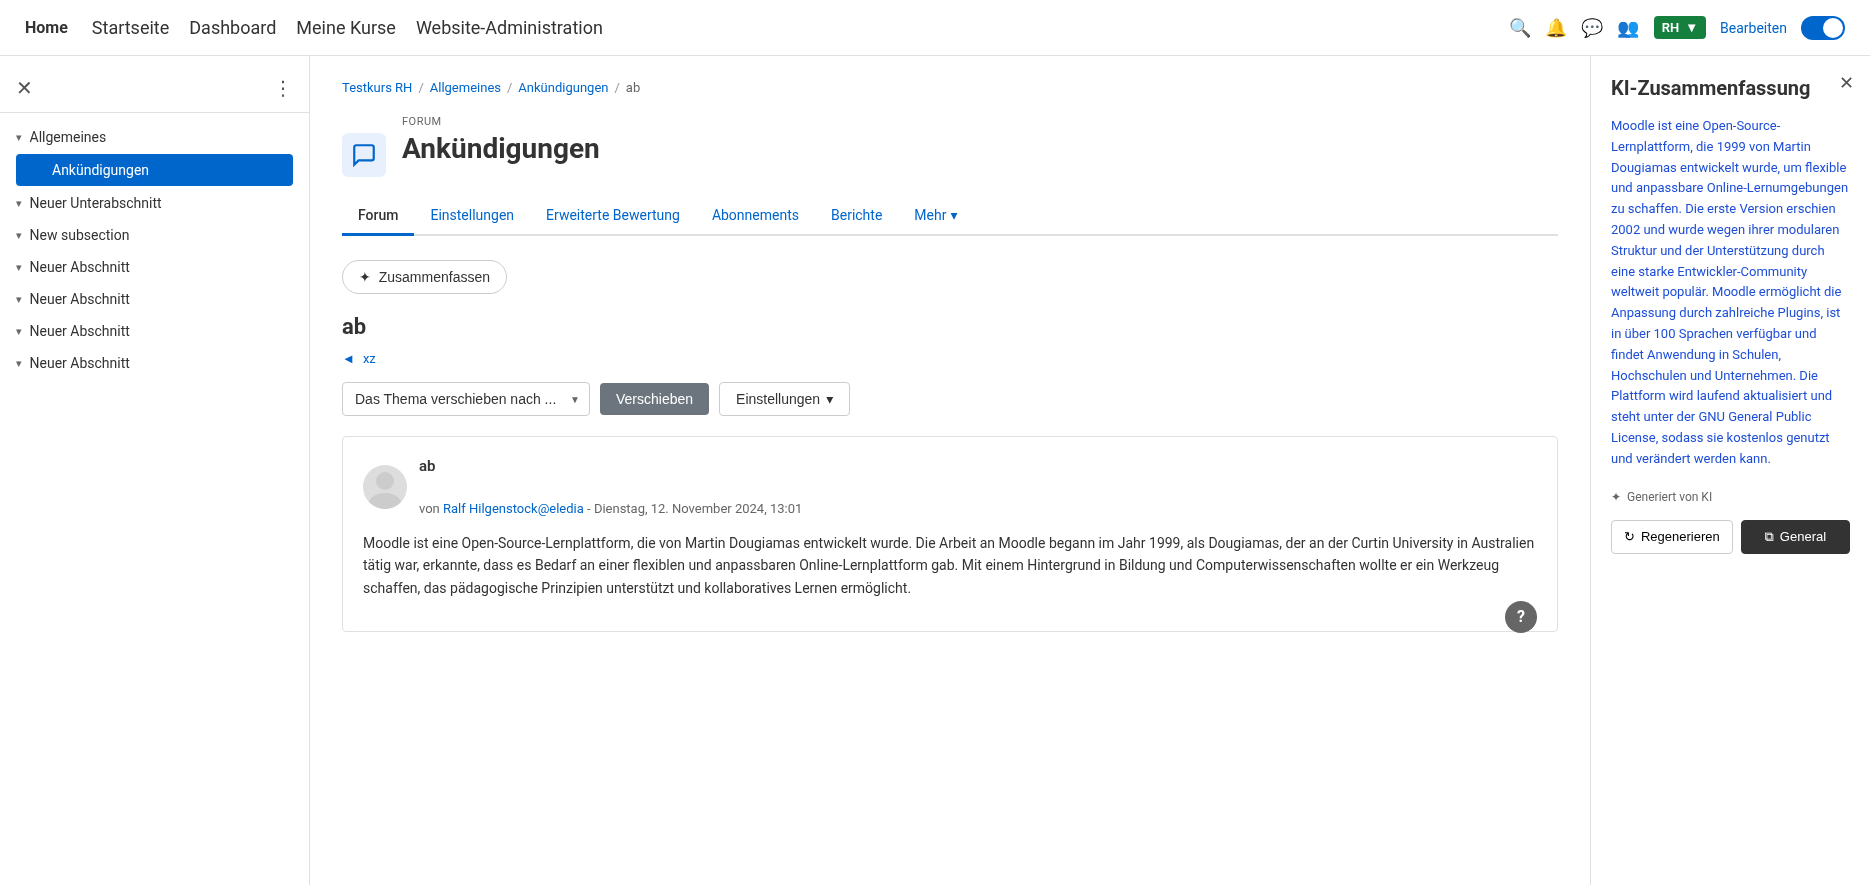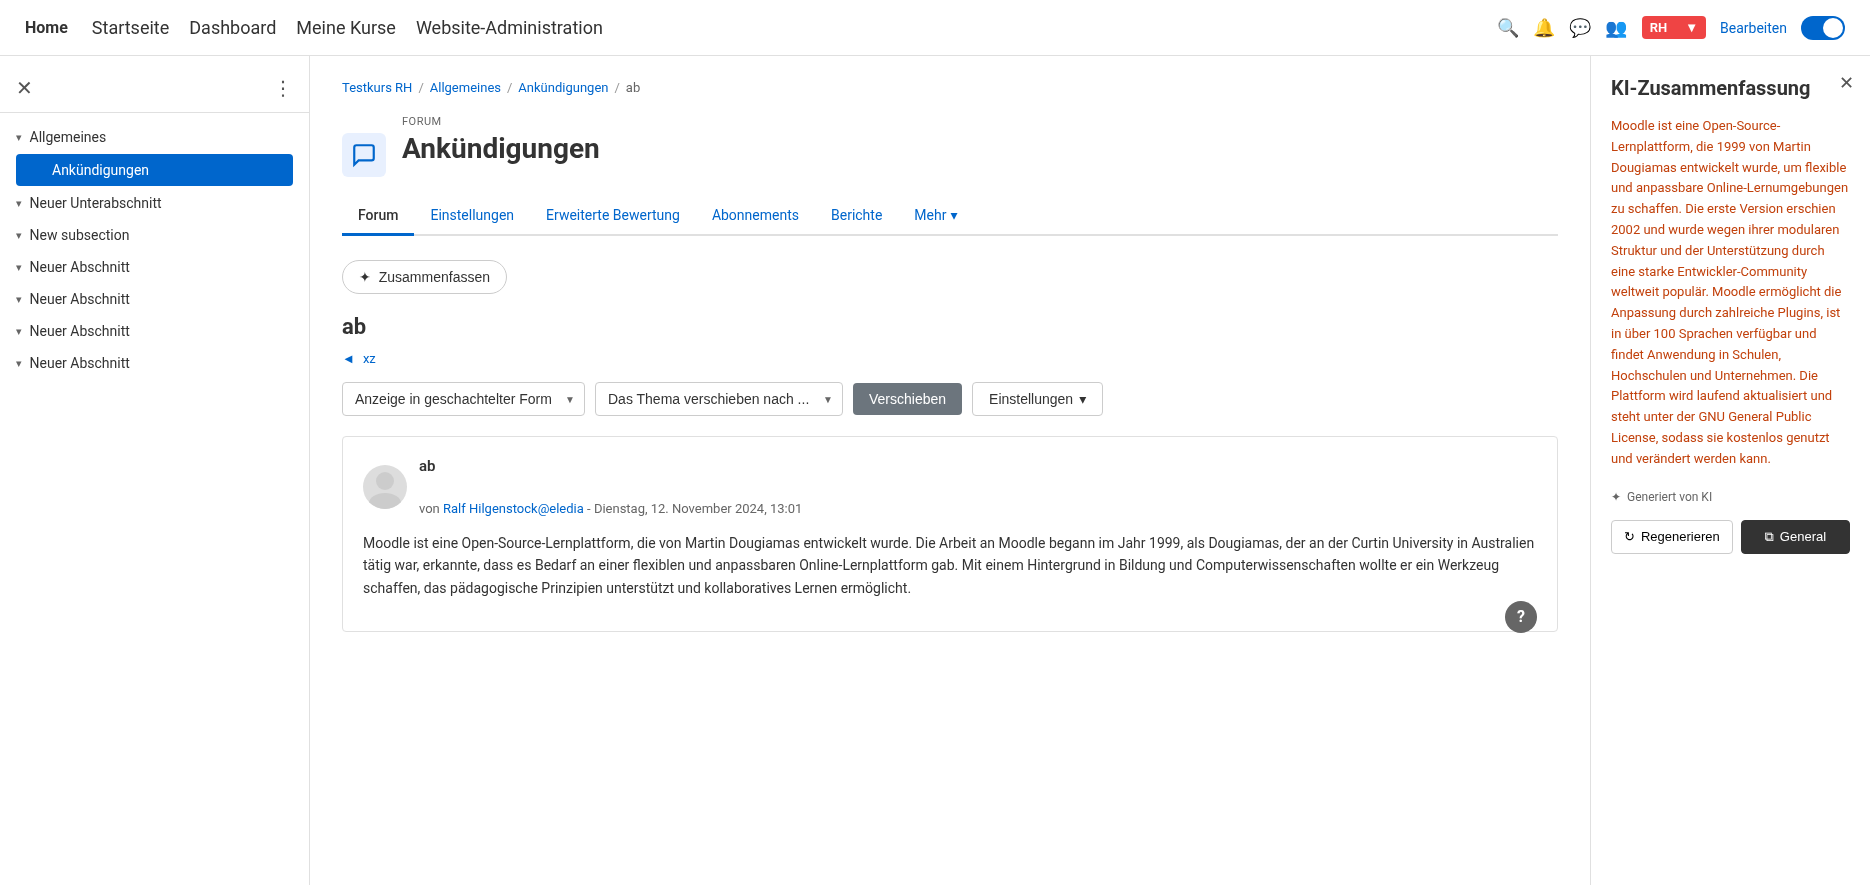--- a/index.html
+++ b/index.html
@@ -10,22 +10,22 @@
       display: flex; align-items: center; height: 56px;
       background: #fff; border-bottom: 1px solid #e0e0e0;
       padding: 0 25px; gap: 24px; position: relative; z-index: 100;
     }
     .navbar-brand { font-size: 16px; font-weight: 700; color: #333; }
     .navbar-links { display: flex; gap: 20px; }
     .navbar-links a { color: #333; text-decoration: none; font-size: 18px; }
     .navbar-right { display: flex; align-items: center; gap: 14px; margin-left: auto; }
     .navbar-icon { width: 22px; height: 22px; display: flex; align-items: center; justify-content: center; color: #555; cursor: pointer; font-size: 18px; }
     .navbar-avatar {
-      display: flex; align-items: center; gap: 18px;
-      background: #ef4444; color: #fff; border-radius: 4px;
+      display: flex; align-items: center; gap: 6px;
+      background: #15803d; color: #fff; border-radius: 4px;
       padding: 4px 8px; font-size: 13px; font-weight: 600; cursor: pointer;
     }
     .edit-label { color: #0066cc; font-size: 14px; cursor: pointer; }
     .toggle-switch {
       width: 44px; height: 24px; background: #0066cc; border-radius: 12px;
       position: relative; cursor: pointer;
     }
     .toggle-knob {
       position: absolute; right: 2px; top: 2px;
       width: 20px; height: 20px; background: #fff; border-radius: 50%;
@@ -167,21 +167,21 @@
     .ai-panel {
       width: 280px; min-width: 280px; background: #fff;
       border-left: 1px solid #e0e0e0; padding: 20px; overflow-y: auto;
       position: relative;
     }
     .ai-panel-close {
       position: absolute; top: 16px; right: 16px;
       font-size: 18px; cursor: pointer; color: #555;
     }
     .ai-panel-title { font-size: 20px; font-weight: 700; margin-bottom: 16px; padding-right: 24px; }
-    .ai-panel-content { font-size: 13px; line-height: 1.6; color: #c2410c; margin-bottom: 20px; }
+    .ai-panel-content { font-size: 13px; line-height: 1.6; color: #1d4ed8; margin-bottom: 20px; }
     .ai-generated-label {
       display: flex; align-items: center; gap: 6px;
       font-size: 12px; color: #666; margin-bottom: 16px;
     }
     .ai-buttons { display: flex; gap: 8px; }
     .ai-btn {
       flex: 1; padding: 8px 12px; border: 1px solid #ccc; border-radius: 4px;
       background: #fff; font-size: 13px; cursor: pointer;
       display: flex; align-items: center; justify-content: center; gap: 6px;
     }
@@ -324,25 +324,20 @@
     <h2 class="post-title">ab</h2>
 
     
     <div class="reply-info">
       <span class="reply-arrow">◄</span>
       <a class="reply-link">xz</a>
     </div>
 
     
     <div class="toolbar-row">
-      <div class="select-wrapper">
-        <select class="select-field">
-          <option>Anzeige in geschachtelter Form</option>
-        </select>
-      </div>
       <div class="select-wrapper">
         <select class="select-field">
           <option>Das Thema verschieben nach ...</option>
         </select>
       </div>
       <button class="btn-primary">Verschieben</button>
       <button class="btn-outline">
         <span>Einstellungen</span>
         <span>▾</span>
       </button>

